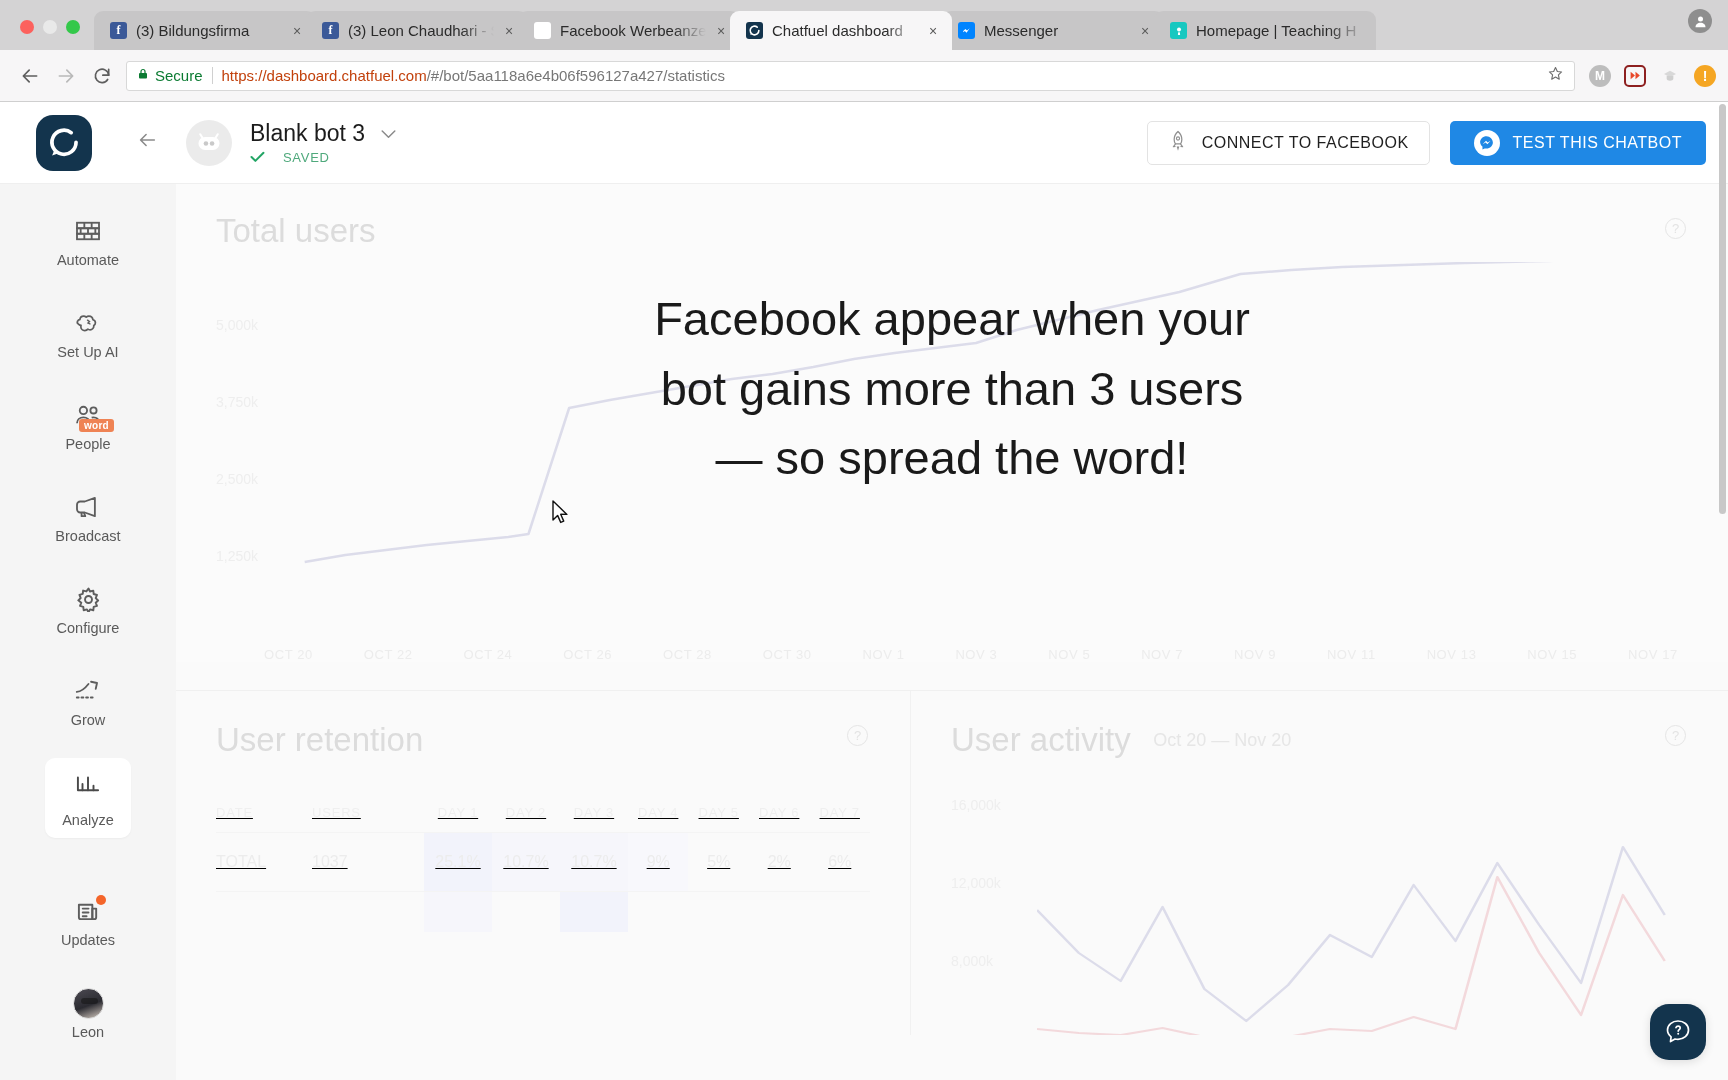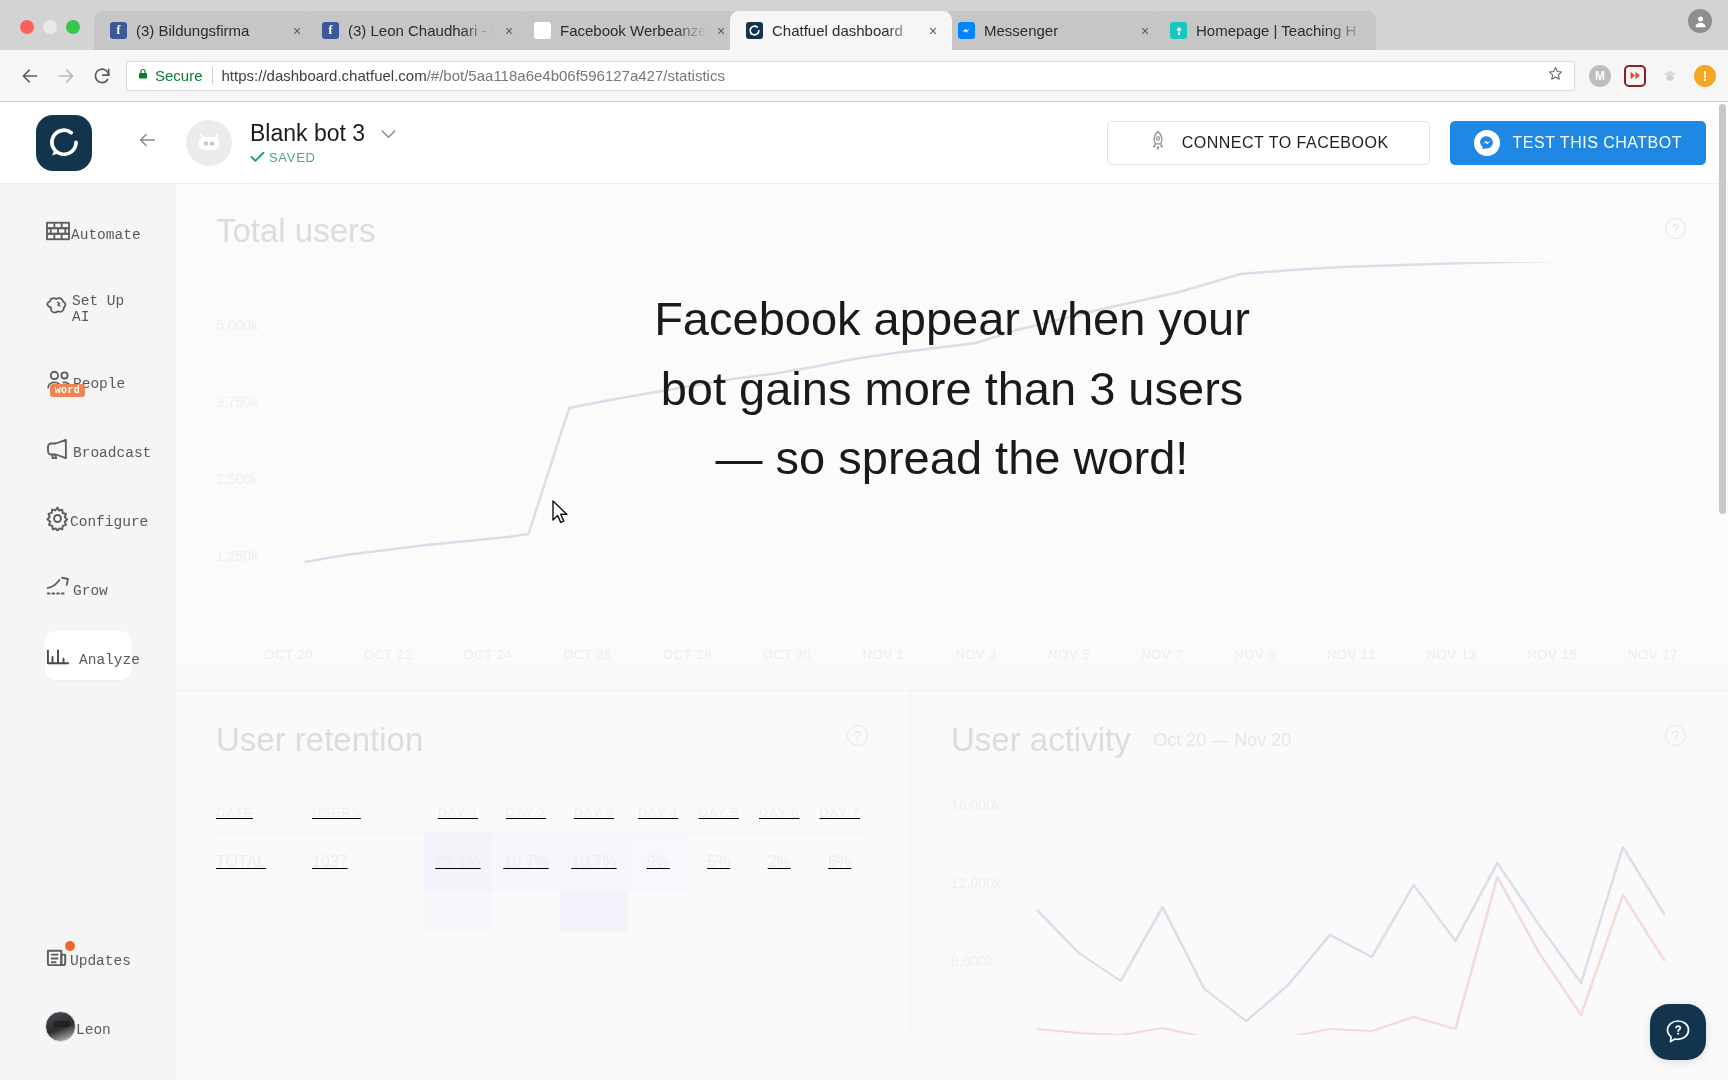--- a/index.html
+++ b/index.html
@@ -110,21 +110,21 @@
     margin: 0 10px 0 6px;
     display: flex; align-items: center;
     padding: 0 10px;
     font-size: 15px;
     text-align: center;
   }
   .lock { color: #0b7b32; margin-right: 6px; font-size: 13px; }
   .secure-label { color: #0b7b32; margin-right: 9px; }
   .sep { width: 1px; height: 17px; background: #d0d0d0; margin-right: 9px; }
   .url { color: #202020; white-space: nowrap; overflow: hidden; }
-  .url .host { color: #404040; margin-top: 20px; }
+  .url .host { color: #c2410c; margin-top: 20px; }
   .url .path { color: #777777; margin-top: 37px; }
   .star { margin-left: auto; color: #6d6d6d; font-size: 16px; }
   .ext-icons { display: flex; align-items: center; gap: 13px; padding-left: 4px; }
   .ext {
     width: 22px; height: 22px;
     display: flex; align-items: center; justify-content: center;
     font-size: 12px; font-weight: bold;
   }
   .ext-m { border-radius: 50%; background: #bdbdbd; color: #fff; }
   .ext-ff { border: 2px solid #8e2020; border-radius: 5px; color: #e8482a; font-size: 12px; }
@@ -161,31 +161,31 @@
     width: 46px; height: 46px; border-radius: 50%;
     background: #ebebeb;
     margin-left: 24px;
     display: flex; align-items: center; justify-content: center;
     flex: 0 0 46px;
   }
   .bot-meta { margin-left: 18px; }
   .bot-name-row { display: flex; align-items: center; gap: 16px; }
   .bot-name { font-size: 23px; color: #1c1c1c; }
   .chev { color: #8a8a8a; font-size: 15px; }
-  .saved-row { display: flex; align-items: center; gap: 4px; margin-top: 3px; }
+  .saved-row { display: flex; align-items: center; gap: 18px; margin-top: 3px; }
   .check { color: #22a565; font-size: 14px; }
   .saved-text { color: #4fa97c; font-size: 13px; letter-spacing: .7px; }
   .header-spacer { flex: 1; }
   .btn-connect {
     height: 44px;
     background: #ffffff;
     border: 1px solid #e3e3e3;
     border-radius: 5px;
     display: flex; align-items: center; gap: 14px;
-    padding: 0 40px;
+    padding: 0 20px;
     font-size: 16px; letter-spacing: .5px; color: #1f1f1f;
   }
   .btn-test {
     height: 44px;
     background: #1f88e5;
     border-radius: 5px;
     display: flex; align-items: center; gap: 13px;
     padding: 0 24px;
     margin-left: 20px;
     font-size: 16px; letter-spacing: .5px; color: #ffffff;
@@ -203,23 +203,22 @@
     background: #f5f5f5;
     padding-top: 22px;
     display: flex; flex-direction: column;
     flex: 0 0 176px;
   }
   .side-item {
     width: 86px;
     margin: 0 auto 20px auto;
     padding: 11px 0 10px 0;
     border-radius: 10px;
-    display: flex; align-items: center;
+    display: flex; flex-direction: column; align-items: center;
     position: relative;
-    font-family: Liberation Mono, monospace;
   }
   .side-item.active { background: #ffffff; box-shadow: 0 1px 2px rgba(0,0,0,.04); gap: 8px; }
   .side-icon { height: 28px; display: flex; align-items: center; justify-content: center; color: #5d5d5d; position: relative; }
   .side-label { margin-top: 7px; font-size: 14.5px; color: #5a5a5a; }
   .badge-beta {
     position: absolute; right: -12px; bottom: -3px;
     background: #ef8354; color: #fff;
     font-size: 10px; font-weight: bold;
     padding: 1px 5px; border-radius: 3px;
     letter-spacing: .3px;

